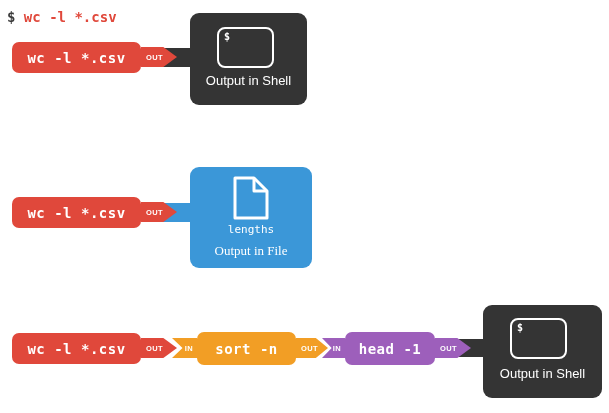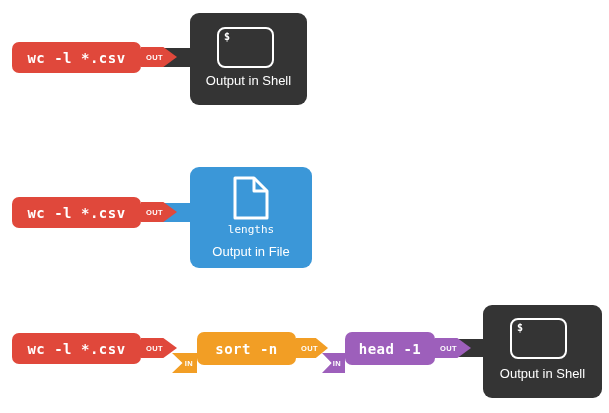--- a/index.html
+++ b/index.html
@@ -16,46 +16,47 @@
     color:#fff; font:bold 14px "DejaVu Sans Mono", monospace; letter-spacing:.5px;
     border-radius:7px; z-index:2;
   }
   .stub { position:absolute; z-index:1; }
   .port {
     position:absolute; height:20px; display:flex; align-items:center;
     color:#fff; font:bold 7.5px "Liberation Sans", sans-serif; letter-spacing:.4px;
     z-index:3;
   }
   .port-out { clip-path: polygon(0 0, 62% 0, 100% 50%, 62% 100%, 0 100%); padding-left:5px; box-sizing:border-box; }
-  .port-in  { clip-path: polygon(0 0, 100% 0, 100% 100%, 0 100%, 42% 50%); justify-content:flex-end; padding-right:4px; box-sizing:border-box;margin-top:15px; }
+  .port-in  { clip-path: polygon(0 0, 100% 0, 100% 100%, 0 100%, 42% 50%); justify-content:flex-end; padding-right:4px; box-sizing:border-box; }
   .outbox { position:absolute; border-radius:9px; z-index:2; }
   .term {
     position:absolute; border:2px solid #fff; border-radius:8px;
     width:57px; height:41px; box-sizing:border-box;
   }
   .term-d {
     position:absolute; left:5px; top:2px;
     color:#fff; font:bold 10px "DejaVu Sans Mono", monospace;
   }
   .outlabel {
     position:absolute; left:0; right:0; bottom:17px; text-align:center;
     color:#fff; font:13px "Liberation Sans", sans-serif;
   }
   .filename {
     position:absolute; left:0; right:0; top:56px; text-align:center;
     color:#fff; font:11px "DejaVu Sans Mono", monospace;
   }
   .fileicon { position:absolute; left:0; right:0; top:8px; text-align:center; }
-  .bluelabel { bottom:9px; }
+  .bluelabel { bottom:9px;font-family:Liberation Serif, serif; }
 </style>
 </head>
 <body>
 
 <div class="canvas">
 
+  <div class="hdr" style="left:7px; top:9px;"><span style="color: rgb(59, 59, 59);">$ </span><span style="color: rgb(224, 72, 59);">wc -l *.csv</span></div>
 
   <div class="stub" style="left: 163px; top: 48px; width: 32px; height: 19px; background-color: rgb(52, 52, 52);"></div>
   <div class="block" style="left: 12px; top: 42px; width: 129px; height: 31px; background-color: rgb(224, 72, 59);">
       <span>wc -l *.csv</span>
     </div>
   <div class="port port-out" style="left: 141px; top: 47px; width: 36px; background-color: rgb(224, 72, 59);">
       <span>OUT</span>
     </div>
 
   <div class="outbox" style="left: 190px; top: 13px; width: 117px; height: 92px; background-color: rgb(52, 52, 52);">

